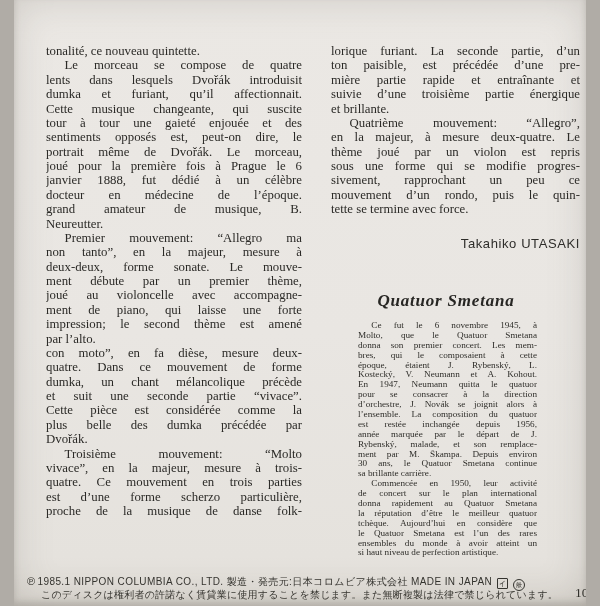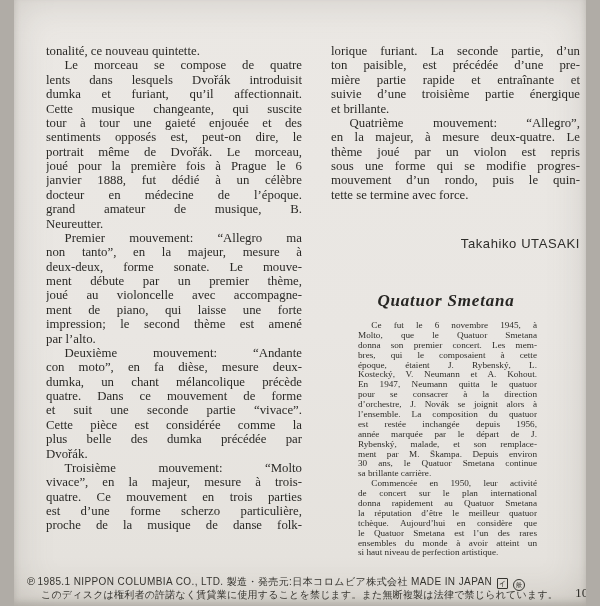--- a/index.html
+++ b/index.html
@@ -94,24 +94,23 @@
       <div class="line">grand amateur de musique, B.</div>
       <div class="line last">Neureutter.</div>
       <div class="line indent">Premier mouvement: “Allegro ma</div>
       <div class="line">non tanto”, en la majeur, mesure à</div>
       <div class="line">deux-deux, forme sonate. Le mouve-</div>
       <div class="line">ment débute par un premier thème,</div>
       <div class="line">joué au violoncelle avec accompagne-</div>
       <div class="line">ment de piano, qui laisse une forte</div>
       <div class="line">impression; le second thème est amené</div>
       <div class="line last">par l’alto.</div>
-      <div class="line indent">Deuxième mouvement: “Andante</div>
       <div class="line">con moto”, en fa dièse, mesure deux-</div>
+      <div class="line">quatre. Dans ce mouvement de forme</div>
       <div class="line">dumka, un chant mélancolique précède</div>
-      <div class="line">quatre. Dans ce mouvement de forme</div>
       <div class="line">et suit une seconde partie “vivace”.</div>
       <div class="line">Cette pièce est considérée comme la</div>
       <div class="line">plus belle des dumka précédée par</div>
       <div class="line last">Dvořák.</div>
       <div class="line indent">Troisième mouvement: “Molto</div>
       <div class="line">vivace”, en la majeur, mesure à trois-</div>
       <div class="line">quatre. Ce mouvement en trois parties</div>
       <div class="line">est d’une forme scherzo particulière,</div>
       <div class="line">proche de la musique de danse folk-</div>
     </div>
@@ -119,20 +118,21 @@
   <div class="col main" id="right-col">
       <div class="line">lorique furiant. La seconde partie, d’un</div>
       <div class="line">ton paisible, est précédée d’une pre-</div>
       <div class="line">mière partie rapide et entraînante et</div>
       <div class="line">suivie d’une troisième partie énergique</div>
       <div class="line last">et brillante.</div>
       <div class="line indent">Quatrième mouvement: “Allegro”,</div>
       <div class="line">en la majeur, à mesure deux-quatre. Le</div>
       <div class="line">thème joué par un violon est repris</div>
       <div class="line">sous une forme qui se modifie progres-</div>
+      <div class="line">sivement, rapprochant un peu ce</div>
       <div class="line">mouvement d’un rondo, puis le quin-</div>
       <div class="line last">tette se termine avec force.</div>
     </div>
 
   <div class="author">Takahiko UTASAKI</div>
 
   <div class="section-heading">Quatuor Smetana</div>
 
   <div class="col smetana">
       <div class="line indent">Ce fut le 6 novembre 1945, à</div>

